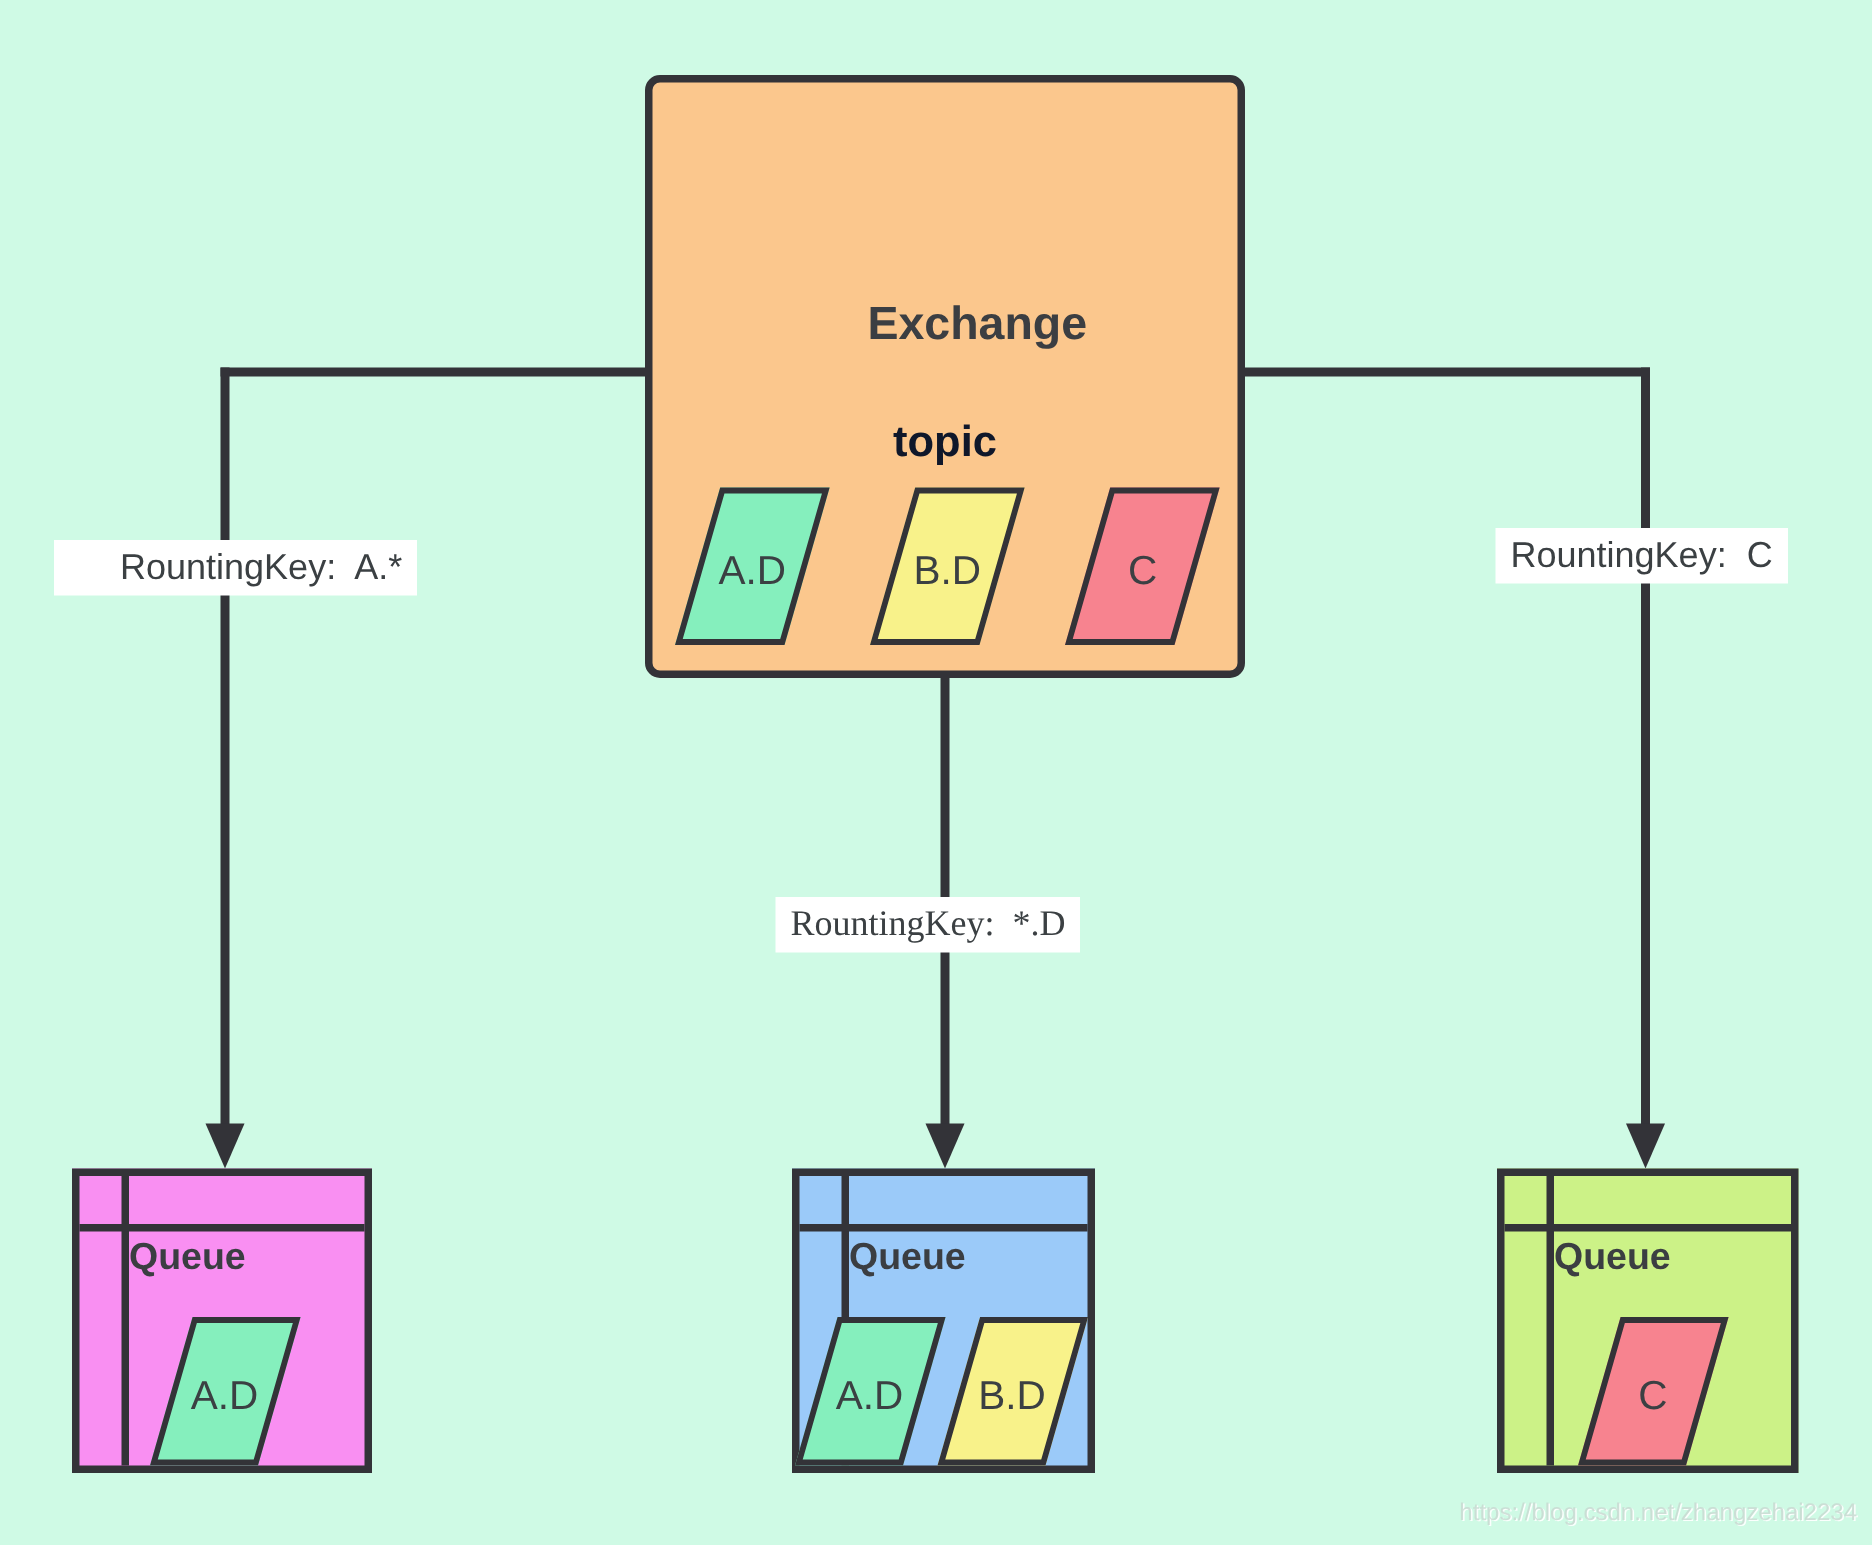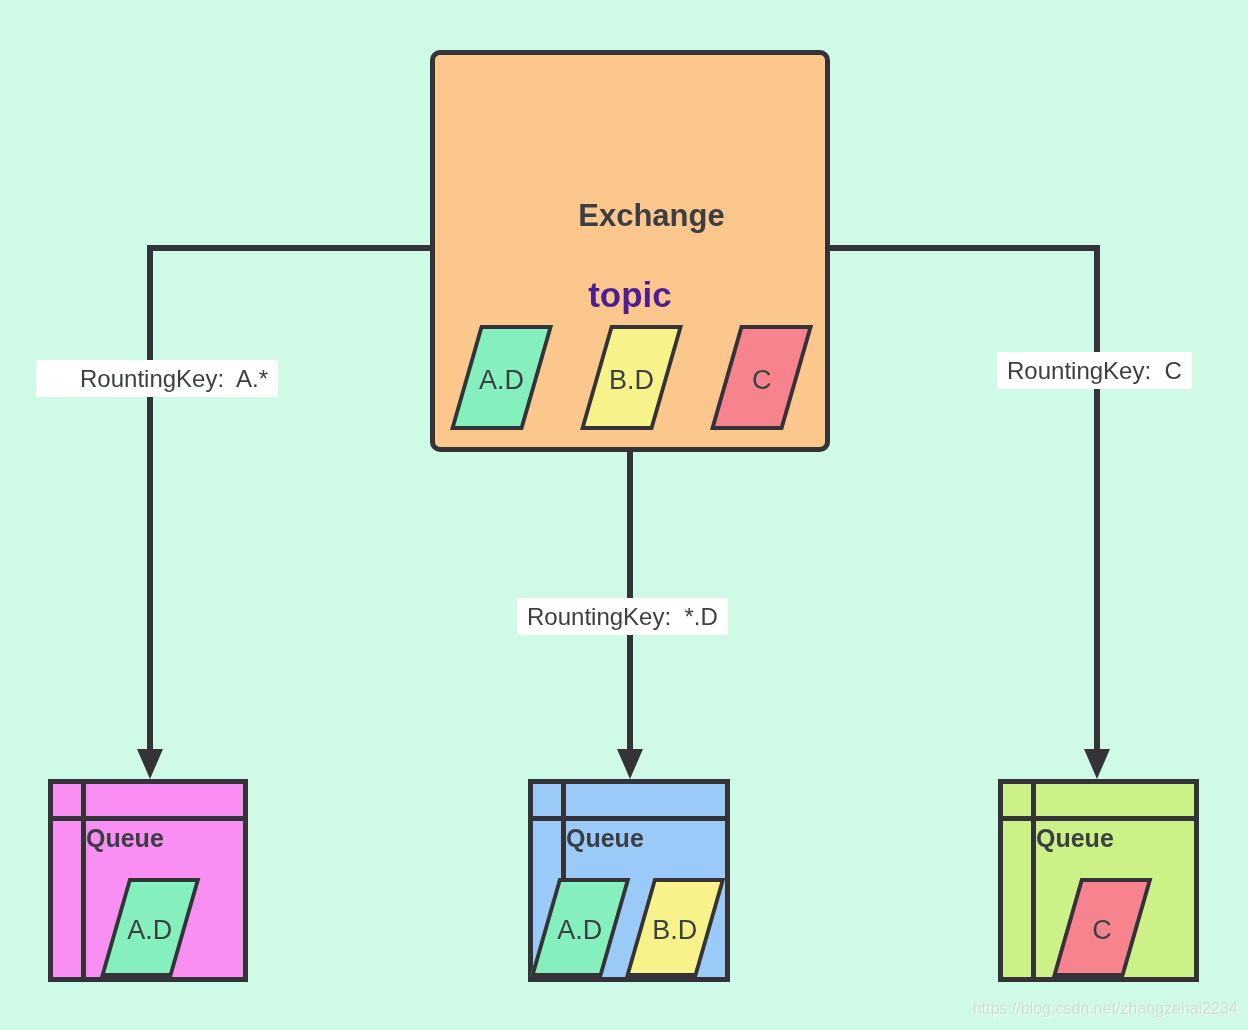--- a/index.html
+++ b/index.html
@@ -22,39 +22,39 @@
   .ah-left  { left:137px;  top:749px; }
   .ah-mid   { left:617px;  top:749px; }
   .ah-right { left:1084px; top:749px; }
 
   
   .exchange { position:absolute; left:430px; top:50px; width:400px; height:402px;
     border:5px solid #333338; border-radius:10px; }
   .ex-title { position:absolute; left:0; right:0; top:142px; text-align:center;
     font-size:31px; line-height:38px; font-weight:600; color:#3B3E42;padding-left:43px; }
   .ex-type  { position:absolute; left:0; right:0; top:221px; text-align:center;
-    font-size:35px; line-height:38px; font-weight:600; color:#4c1d95; }
+    font-size:29px; line-height:38px; font-weight:600; color:#0f172a; }
 
   
   .msg { position:absolute; border:4px solid #333338;
     transform:skewX(-16deg); transform-origin:0 100%;
     display:flex; align-items:center; justify-content:center; }
   .msg span { display:block; transform:skewX(16deg);
     font-size:27px; color:#3B4043; padding-top:6px; }
   .ex-msg  { width:73px; height:105px; top:270px; }
   .ex-msg1 { left:15px; }
   .ex-msg2 { left:145px; }
   .ex-msg3 { left:275px; }
   .q-msg   { width:72px; height:99px; top:94px; }
 
   
   .rk { position:absolute; background:#FFFFFF; white-space:pre;
     font-size:24px; line-height:29px; color:#3B4043; padding:4px 10px; }
   .rk1 { left:36px;  top:360px;padding-left:44px; }
-  .rk2 { left:517px; top:598px; }
+  .rk2 { left:517px; top:598px;font-family:Liberation Serif, serif; }
   .rk3 { left:997px; top:352px; }
 
   
   .queue { position:absolute; top:779px; width:200px; height:203px;
     border:5px solid #333338; }
   .q1 { left:48px; }
   .q2 { left:528px; width:202px; }
   .q3 { left:998px; width:201px; }
   .q-vline { position:absolute; top:0; bottom:0; left:28px; width:5px; background:#333338; }
   .q-hline { position:absolute; left:0; right:0; top:32px; height:5px; background:#333338; }

